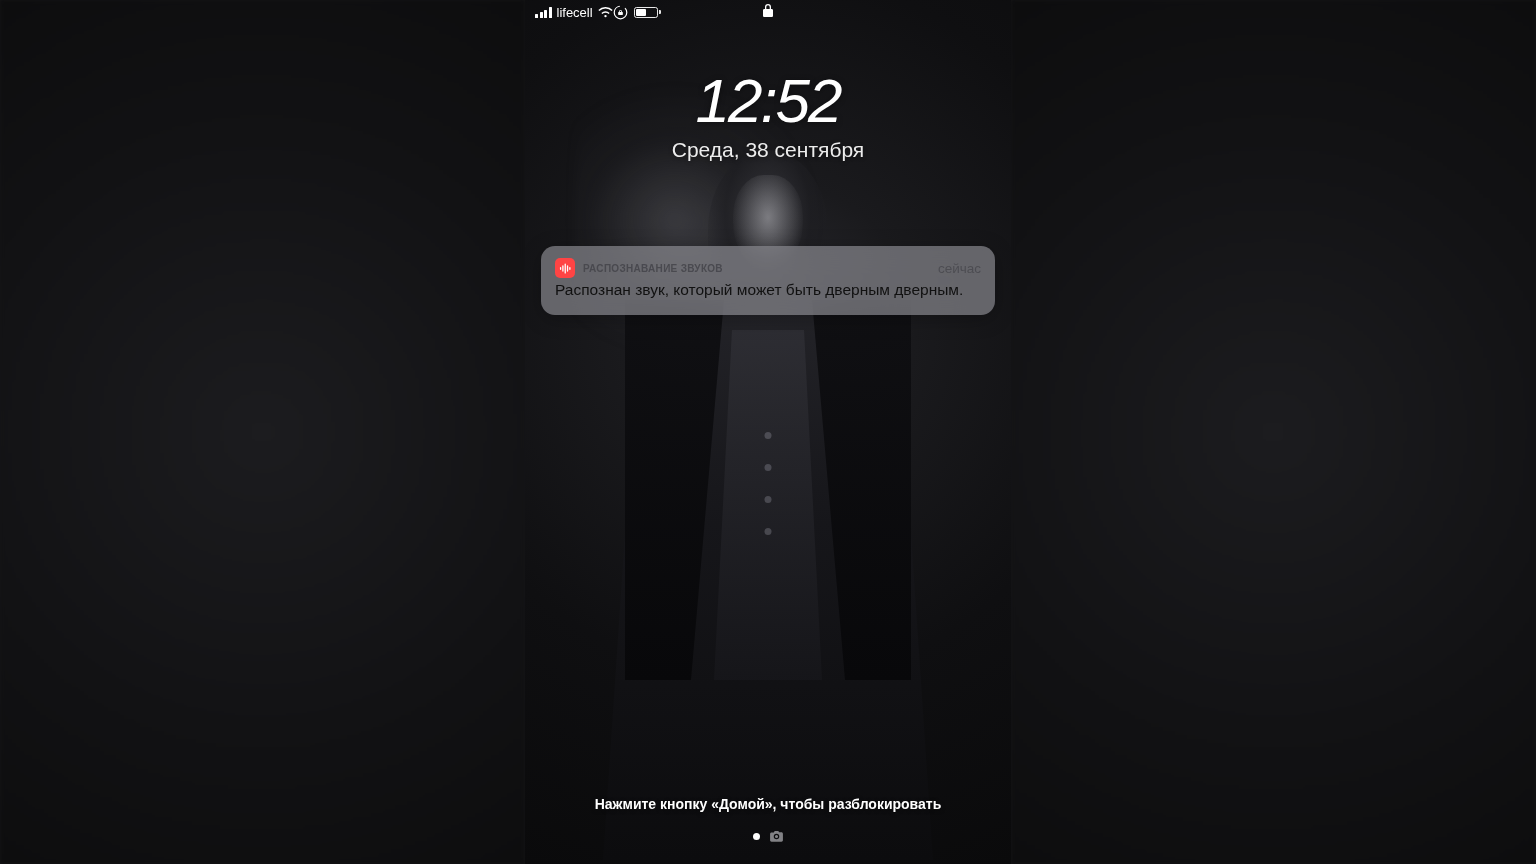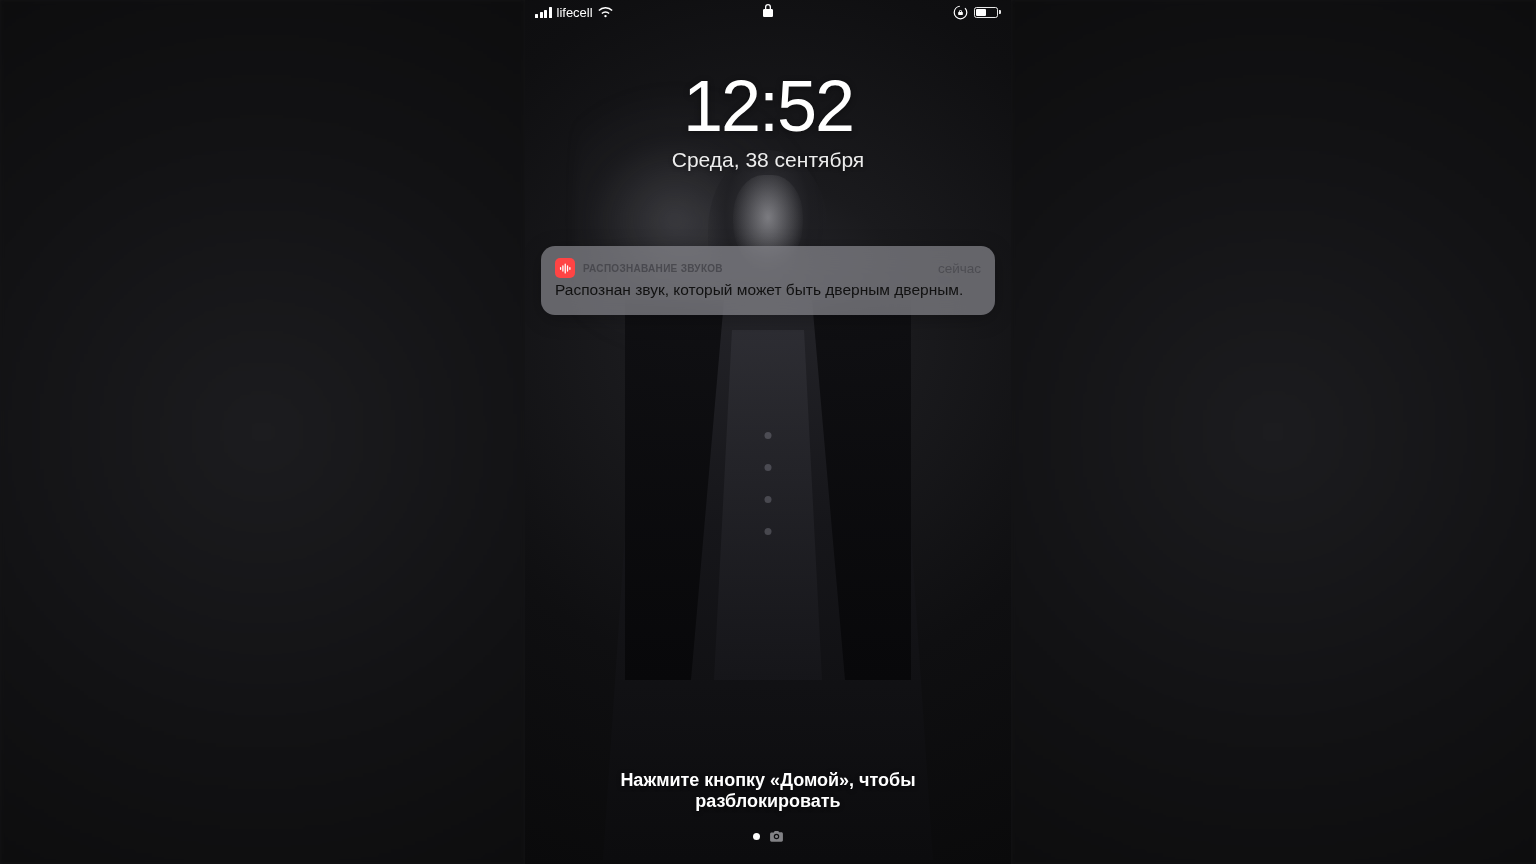--- a/index.html
+++ b/index.html
@@ -96,21 +96,21 @@
   }
   .wallpaper .b1{top:432px}.wallpaper .b2{top:464px}.wallpaper .b3{top:496px}.wallpaper .b4{top:528px}
 
   
   .status-bar {
     position: absolute;
     top: 0; left: 0; right: 0;
     height: 24px;
     display: flex;
     align-items: center;
-    justify-content: space-between;
+    justify-content: flex-start;
     padding: 0 10px;
     color: #fff;
     font-size: 13px;
     font-weight: 500;
   }
   .status-left { display: flex; align-items: center; gap: 5px; }
   .sig-bars { display: flex; align-items: flex-end; gap: 1.5px; height: 11px; }
   .sig-bars span { width: 3px; background: #fff; border-radius: 0.5px; }
   .sig-bars span:nth-child(1){height:4px}
   .sig-bars span:nth-child(2){height:6px}
@@ -123,25 +123,26 @@
   .rot-ic { width: 15px; height: 15px; }
   .battery { display: flex; align-items: center; gap: 1px; }
   .battery-body { position: relative; width: 24px; height: 11px; border: 1px solid rgba(255,255,255,0.9); border-radius: 2.5px; }
   .battery-fill { position: absolute; top: 1px; left: 1px; bottom: 1px; width: 45%; background: #fff; border-radius: 1px; }
   .battery-cap { width: 2px; height: 4px; background: rgba(255,255,255,0.9); border-radius: 0 1px 1px 0; }
 
   
   .clock { position: absolute; top: 70px; left: 0; right: 0; text-align: center; }
   .time {
     color: #fff;
-    font-size: 72px;
+    font-size: 62px;
     font-weight: 200;
     letter-spacing: -2px;
     line-height: 1;
     text-shadow: 0 1px 6px rgba(0,0,0,0.4);
+    font-style: italic;
   }
   .date {
     margin-top: 6px;
     color: rgba(255,255,255,0.92);
     font-size: 21px;
     font-weight: 400;
     text-shadow: 0 1px 4px rgba(0,0,0,0.4);
   }
 
   
@@ -189,21 +190,21 @@
     line-height: 1.35;
   }
 
   
   .unlock {
     position: absolute;
     bottom: 52px;
     left: 0; right: 0;
     text-align: center;
     color: #fff;
-    font-size: 18px;
+    font-size: 14px;
     font-weight: 600;
     padding: 0 36px;
     text-shadow: 0 1px 4px rgba(0,0,0,0.5);
   }
 
   
   .dots {
     position: absolute;
     bottom: 22px;
     left: 0; right: 0;

